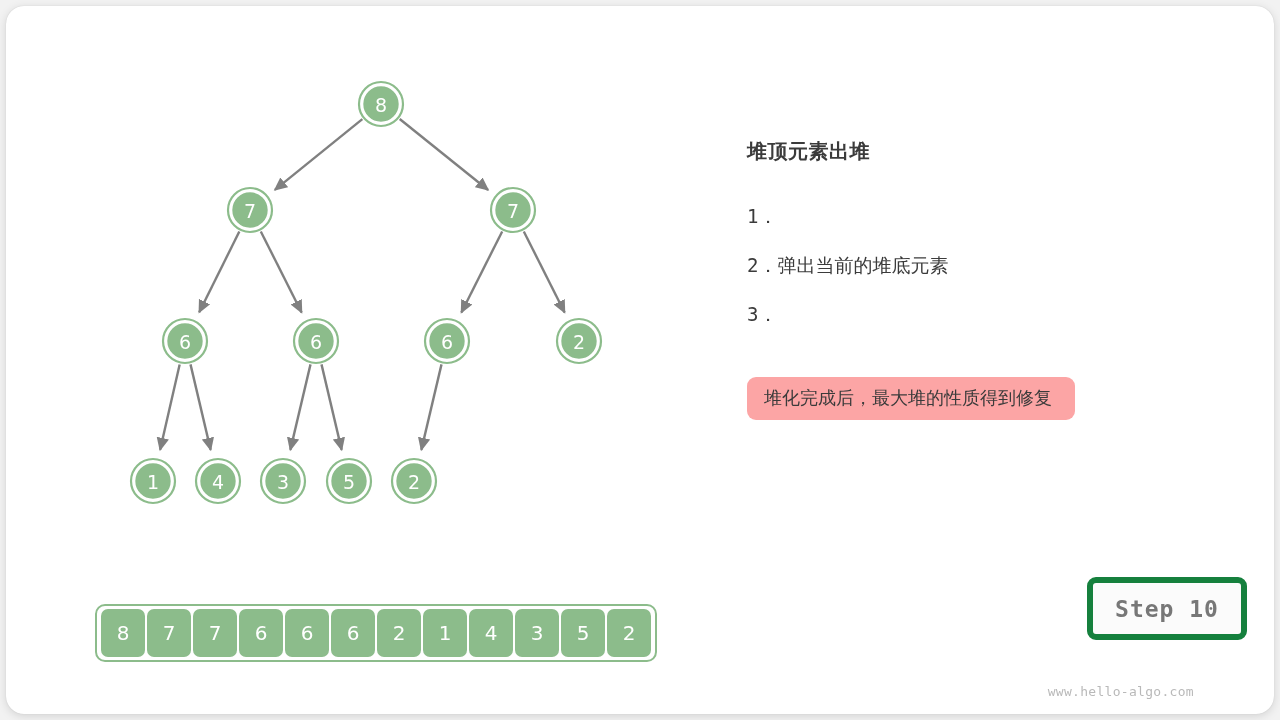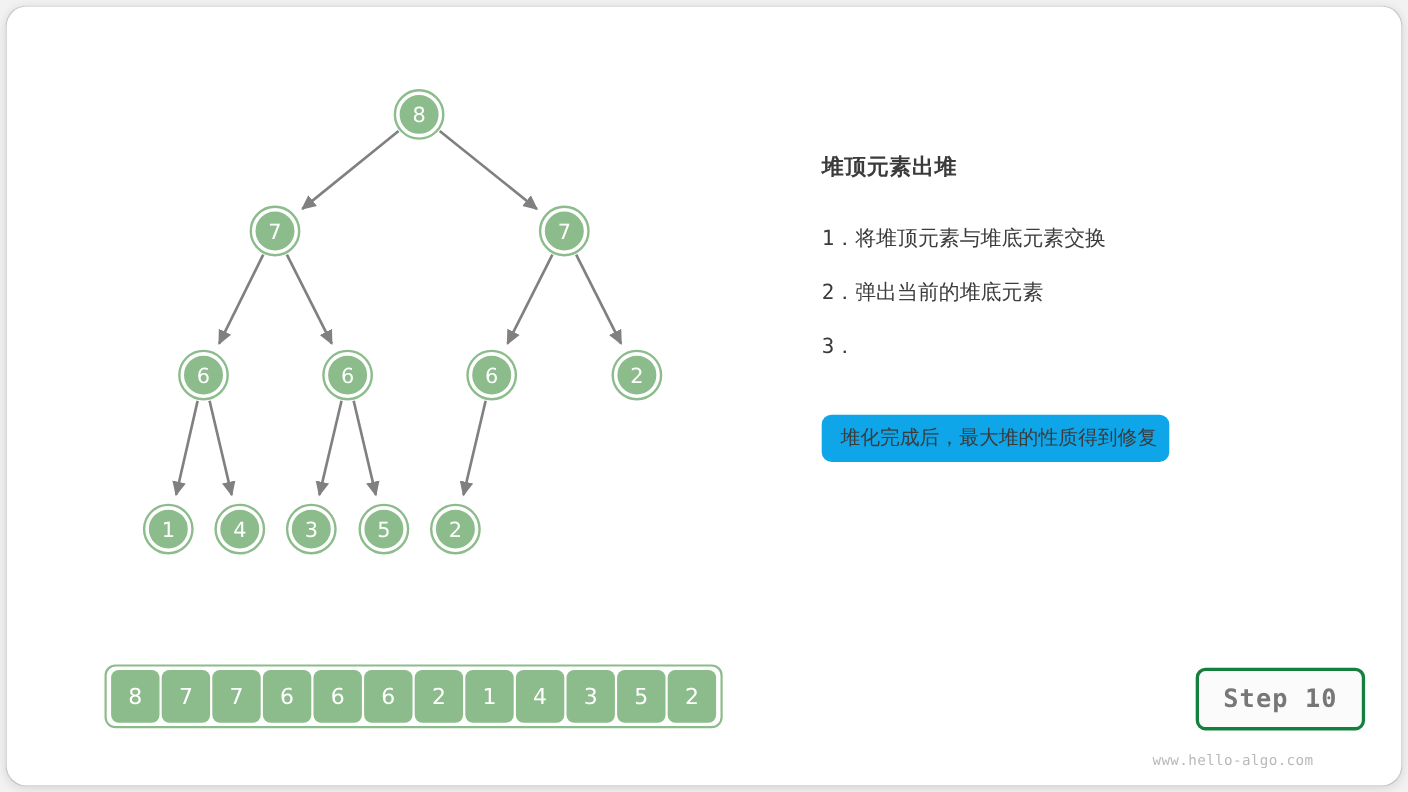--- a/index.html
+++ b/index.html
@@ -92,22 +92,22 @@
     font-family: "DejaVu Sans Mono", monospace;
     font-size: 19px;
   }
   .step-text {
     font-family: "DejaVu Sans", sans-serif;
     font-size: 19px;
   }
   #note {
     display: inline-block;
     margin-top: 26px;
-    padding: 9px 11px 10px 17px;
-    background: #0ea5e9;
+    padding: 9px 23px 10px 17px;
+    background: #fca5a5;
     border-radius: 9px;
     font-family: "DejaVu Sans", sans-serif;
     font-size: 18px;
     color: #3b3b3b;
   }
 
   
   #array-wrap {
     position: absolute;
     left: 89px;
@@ -129,24 +129,24 @@
     justify-content: center;
     color: #ffffff;
     font-family: "DejaVu Sans", sans-serif;
     font-size: 20px;
   }
 
   
   #step-badge {
     position: absolute;
     left: 1081px;
-    top: 601px;
+    top: 571px;
     width: 148px;
     height: 51px;
-    border: 3px solid #15803d;
+    border: 6px solid #15803d;
     border-radius: 9px;
     background: #fbfbfb;
     display: flex;
     align-items: center;
     justify-content: center;
     font-family: "DejaVu Sans Mono", monospace;
     font-size: 23px;
     font-weight: bold;
     color: #777777;
     letter-spacing: 1px;
@@ -248,21 +248,21 @@
             <circle class="node-ring" cx="408" cy="475" r="22"></circle>
             <circle class="node-outer" cx="408" cy="475" r="18.8"></circle>
             <text class="node-text" x="408" y="476">2</text>
           </g>
         </g>
     </svg>
 
     <div id="panel">
       <div id="panel-title">堆顶元素出堆</div>
       <div id="steps">
-          <div class="step-row"><span class="step-num">1．</span><span class="step-text">将堆顶元素与堆底元素交换</span></div>
+          <div class="step-row"><span class="step-num">1．</span></div>
           <div class="step-row"><span class="step-num">2．</span><span class="step-text">弹出当前的堆底元素</span></div>
           <div class="step-row"><span class="step-num">3．</span></div>
         </div>
       <div id="note">堆化完成后，最大堆的性质得到修复</div>
     </div>
 
     <div id="array-wrap">
         <div class="cell">8</div>
         <div class="cell">7</div>
         <div class="cell">7</div>

